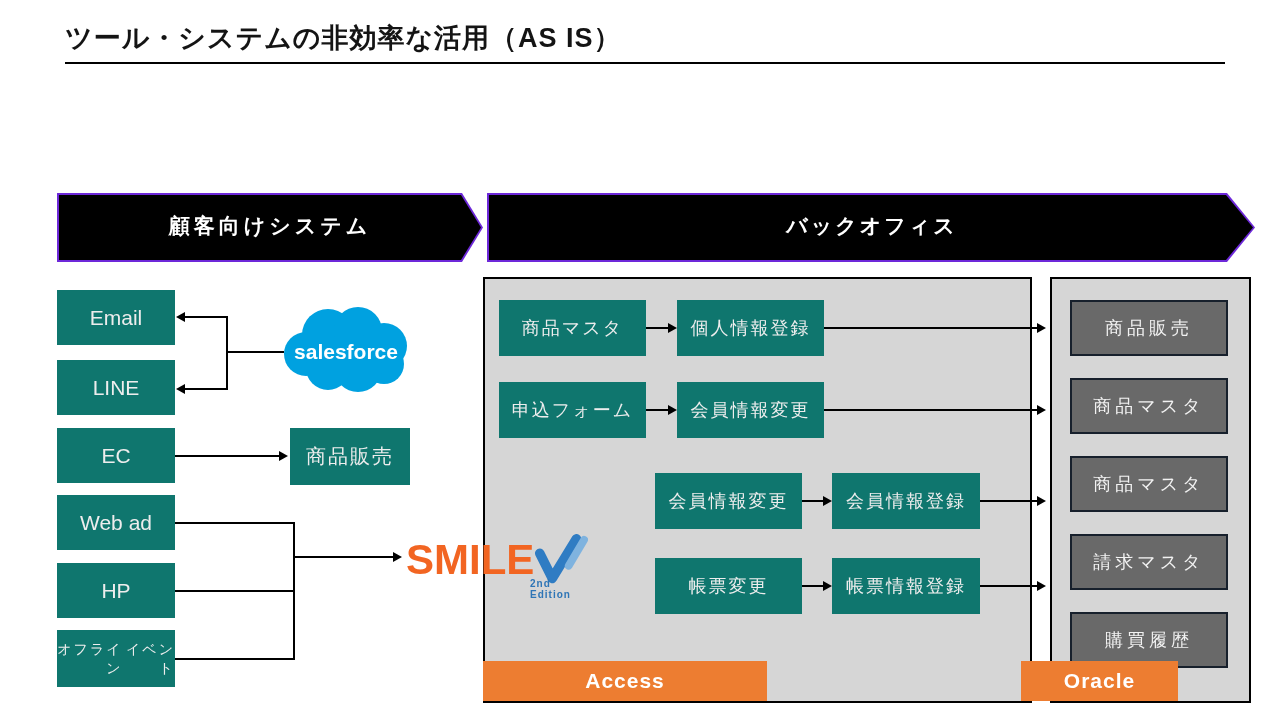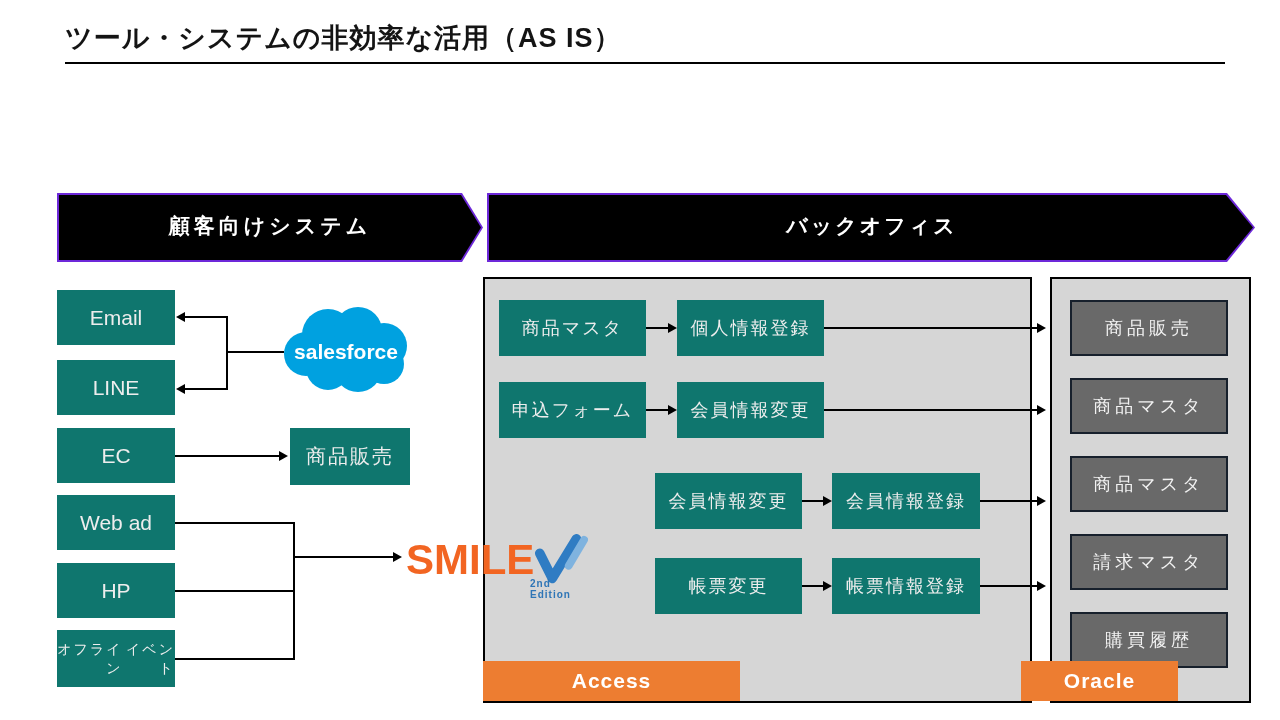--- a/index.html
+++ b/index.html
@@ -43,21 +43,21 @@
   .flow{height:56px;font-size:18px;letter-spacing:2px;z-index:5;}
 
   
   .master{left:1070px;width:158px;height:56px;background:#696969;border:2px solid #17202C;
           box-sizing:border-box;color:#F2F2F2;display:flex;align-items:center;justify-content:center;
           font-size:18px;letter-spacing:4px;z-index:5;}
 
   
   .badge{background:#ED7D31;color:#fff;font-weight:bold;font-size:21px;display:flex;
          align-items:center;justify-content:center;z-index:6;letter-spacing:1px;}
-  #badge-access{left:483px;top:661px;width:257px;height:40px;}
+  #badge-access{left:483px;top:661px;width:284px;height:40px;}
   #badge-oracle{left:1021px;top:661px;width:157px;height:40px;}
 
   
   .hline,.vline{background:#000;z-index:4;}
   .hline{height:2px;}
   .vline{width:2px;}
   .z6{z-index:6;}
   .arr-r{width:0;height:0;border-top:5px solid transparent;border-bottom:5px solid transparent;
          border-left:9px solid #000;z-index:6;}
   .arr-l{width:0;height:0;border-top:5px solid transparent;border-bottom:5px solid transparent;

